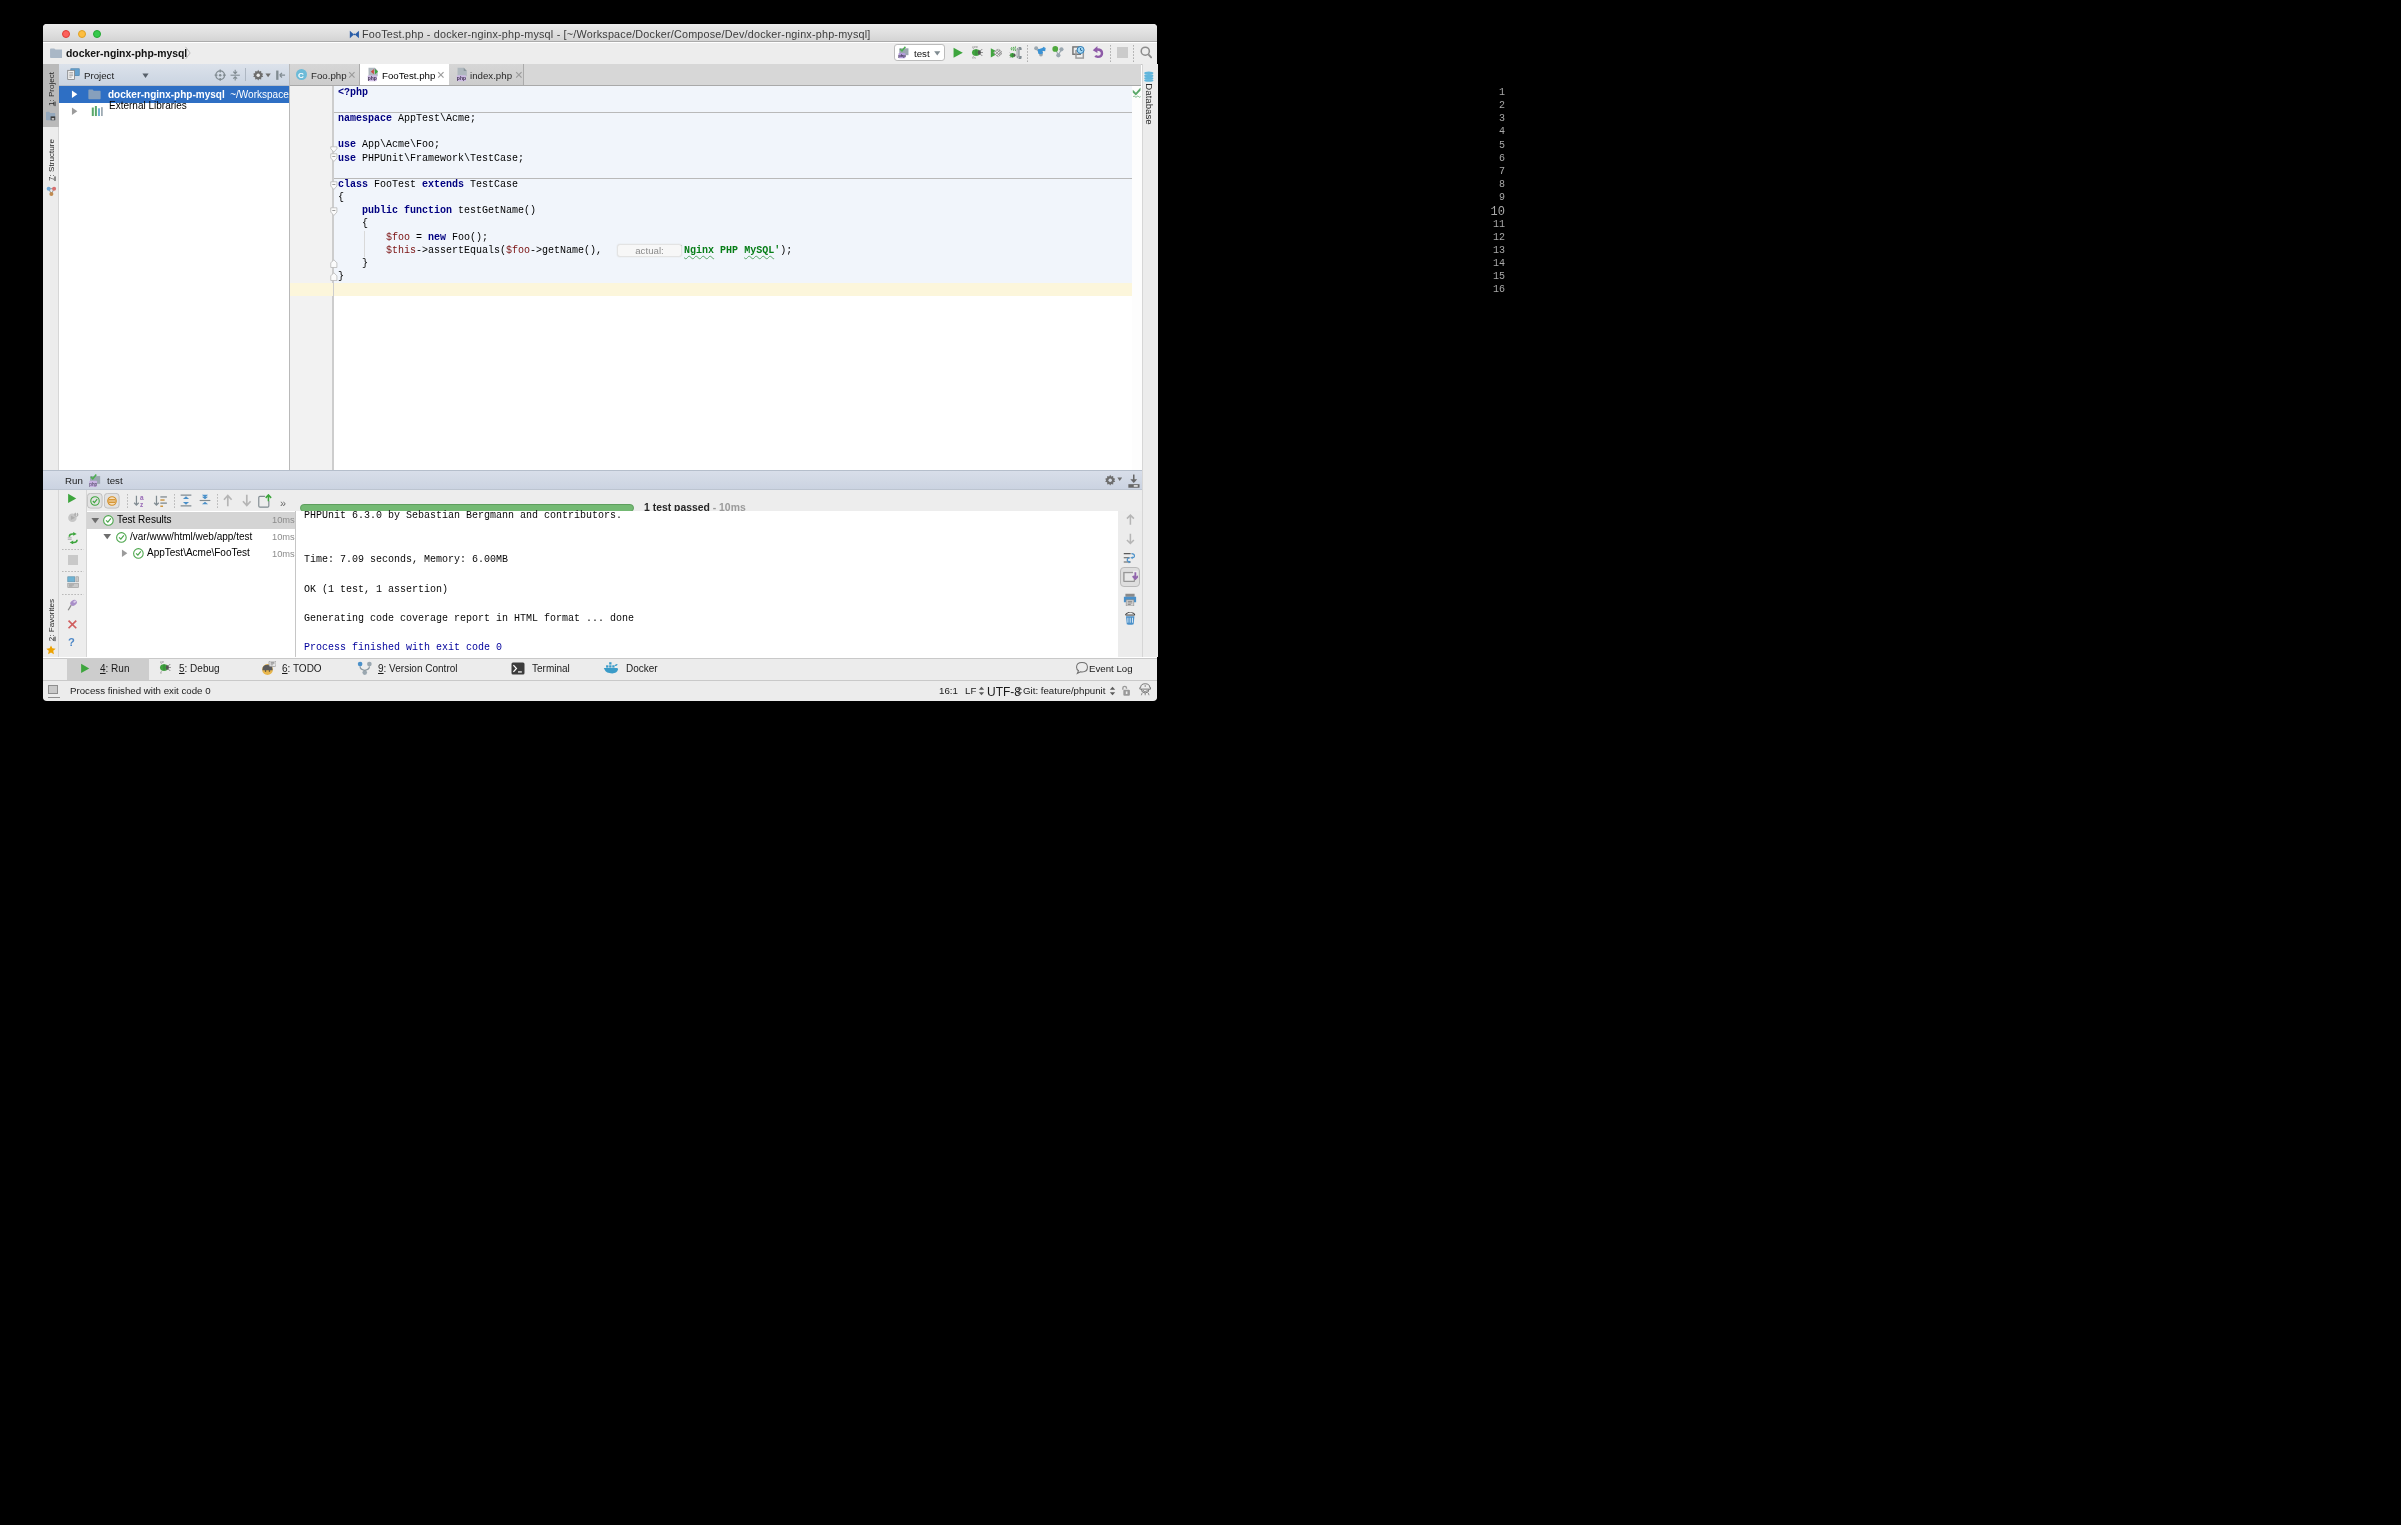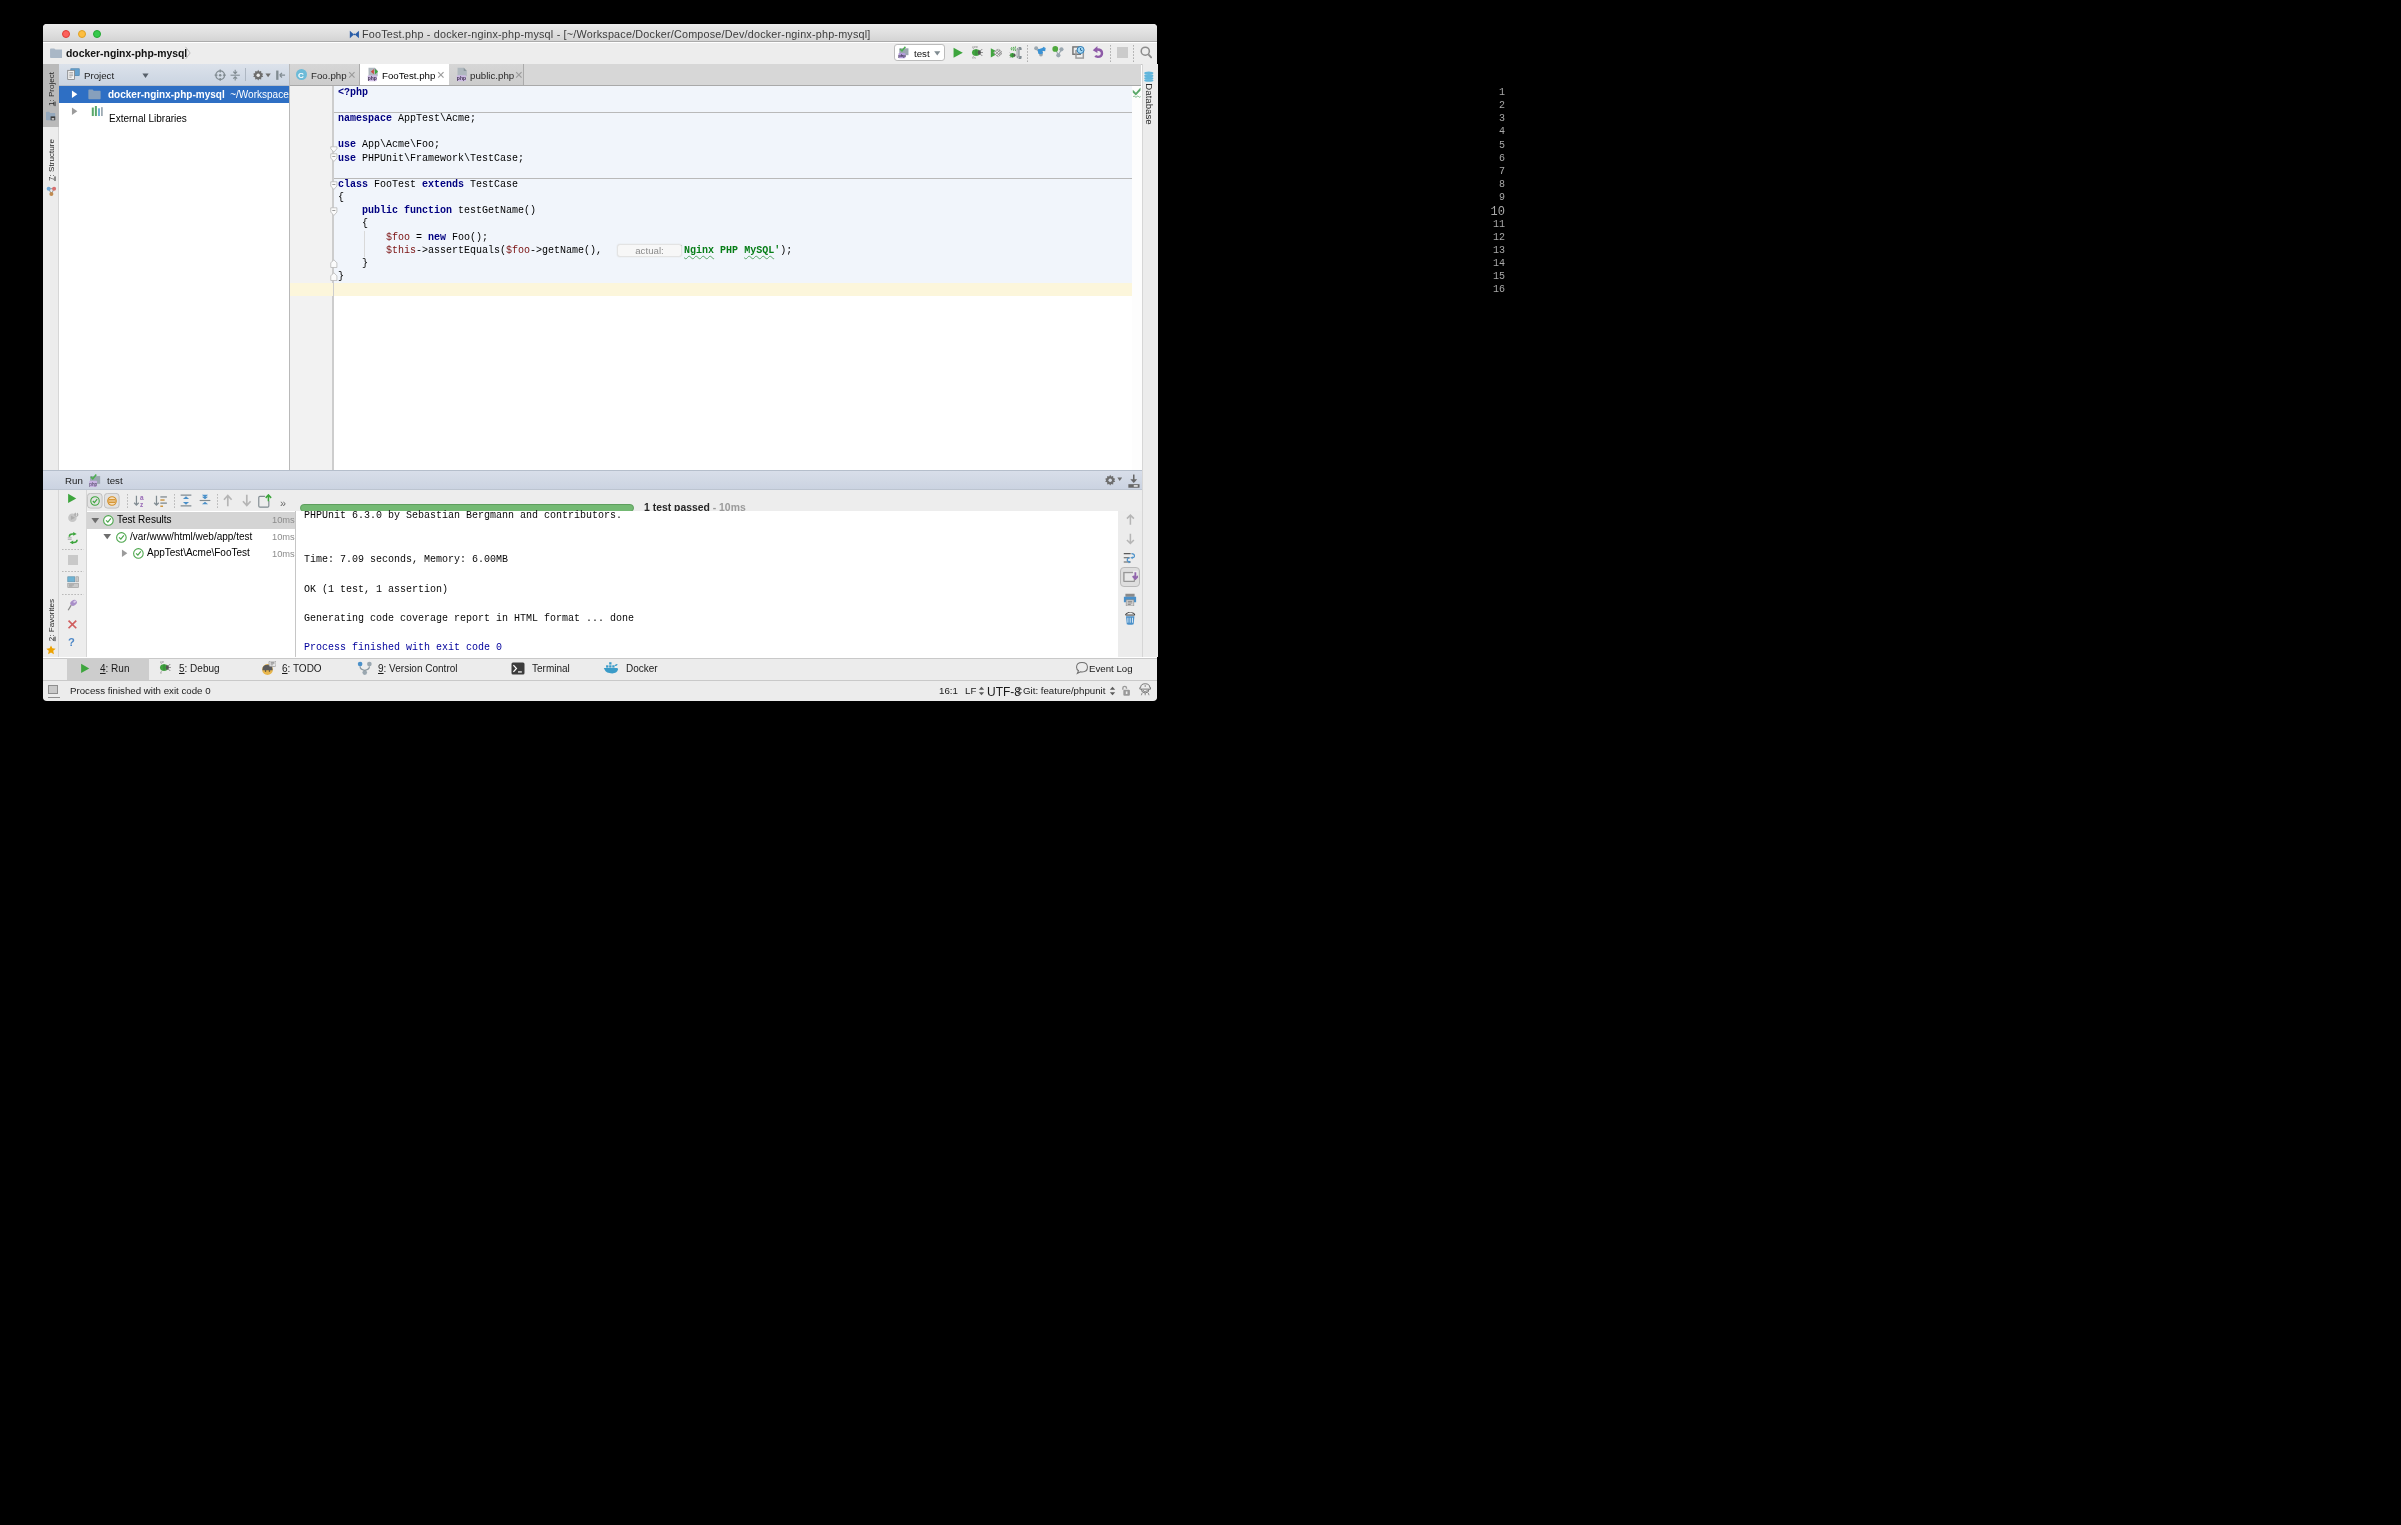--- a/index.html
+++ b/index.html
@@ -185,21 +185,21 @@
 <div class="abs" style="left:108px;top:89px;font-size:10px;color:#fff;"><b>docker-nginx-php-mysql</b>&nbsp; ~/Workspace/</div>
 <svg class="abs" style="left:70px;top:107px" width="8.5" height="8.5" viewBox="0 0 11 11">
     <path d="M2.5 0.5 L9.5 5.5 L2.5 10.5 Z" fill="#9B9B9B"></path>
   </svg>
 <svg class="abs" style="left:91px;top:106px" width="12.4" height="10.8" viewBox="0 0 16 14">
     <rect x="1" y="2" width="2.6" height="11" fill="#59A869"></rect>
     <rect x="5" y="0" width="2.6" height="13" fill="#59A869"></rect>
     <rect x="9" y="3" width="2.6" height="10" fill="#6FB0D0"></rect>
     <rect x="13" y="1.5" width="2.2" height="11.5" fill="#9AA7B0"></rect>
   </svg>
-<div class="abs" style="left:109px;top:113px;font-size:10px;color:#000;">External Libraries</div>
+<div class="abs" style="left:109px;top:100px;font-size:10px;color:#000;">External Libraries</div>
 <div class="abs" style="left:289px;top:64px;width:0.4px;height:593px;background:#B9B9B9;"></div>
 <div class="abs" style="left:290px;top:64px;width:851px;height:21.7px;background:#D7D7D7;border-bottom:0.8px solid #A9A9A9;"></div>
 <div class="abs" style="left:290px;top:64px;width:70px;height:21px;background:linear-gradient(#D6D6D6,#CCCCCC);border-right:0.8px solid #ABABAB;"></div>
 <div class="abs" style="left:449px;top:64px;width:75px;height:21px;background:linear-gradient(#D6D6D6,#CCCCCC);border-right:0.8px solid #ABABAB;"></div>
 <div class="abs" style="left:360px;top:64px;width:89px;height:21px;background:#FFF;"></div>
 <div class="abs" style="left:296px;top:69px;width:11.2px;height:11.2px;border-radius:50%;background:#6DBBD8;"></div>
 <div class="abs" style="left:298px;top:71px;font-size:8.1px;font-weight:bold;color:#FFF;">C</div>
 <div class="abs" style="left:311px;top:70px;font-size:9.7px;color:#282828;">Foo.php</div>
 <svg class="abs" style="left:348px;top:71px" width="7.7" height="7.7" viewBox="0 0 10 10">
     <path d="M1.5 1.5 L8.5 8.5 M8.5 1.5 L1.5 8.5" stroke="#9B9B9B" stroke-width="1.5"></path>
@@ -215,21 +215,21 @@
 <div class="abs" style="left:382px;top:70px;font-size:9.7px;color:#000;">FooTest.php</div>
 <svg class="abs" style="left:437px;top:71px" width="7.7" height="7.7" viewBox="0 0 10 10">
     <path d="M1.5 1.5 L8.5 8.5 M8.5 1.5 L1.5 8.5" stroke="#9B9B9B" stroke-width="1.5"></path>
   </svg>
 <svg class="abs" style="left:456px;top:67px" width="12.4" height="15.5" viewBox="0 0 16 20">
     <path d="M2 1 L10 1 L14 5 L14 12 L2 12 Z" fill="#AFB8BE"></path>
     <path d="M10 1 L10 5 L14 5 Z" fill="#8C969C"></path>
     <rect x="1" y="10.5" width="12" height="8" rx="1.5" fill="#CDBBE4"></rect>
     <text x="7" y="17" font-size="6.5" fill="#40324F" font-family="Liberation Sans" text-anchor="middle" font-weight="bold">php</text>
   </svg>
-<div class="abs" style="left:470px;top:70px;font-size:9.7px;color:#282828;">public.php</div>
+<div class="abs" style="left:470px;top:70px;font-size:9.7px;color:#282828;">index.php</div>
 <svg class="abs" style="left:515px;top:71px" width="7.7" height="7.7" viewBox="0 0 10 10">
     <path d="M1.5 1.5 L8.5 8.5 M8.5 1.5 L1.5 8.5" stroke="#9B9B9B" stroke-width="1.5"></path>
   </svg>
 <div class="abs" style="left:290px;top:86px;width:43px;height:385px;background:#F2F2F2;border-right:0.8px solid #CDCDCD;"></div>
 <div class="abs" style="left:334px;top:86px;width:798px;height:385px;background:#FFF;"></div>
 <div class="abs" style="left:334px;top:86px;width:798px;height:197px;background:#F1F5FB;"></div>
 <div class="abs" style="left:290px;top:283px;width:842px;height:13px;background:#FCF6DB;"></div>
 <div class="abs" style="left:333px;top:86px;width:0.8px;height:385px;background:#CDCDCD;"></div>
 <div class="abs" style="left:334px;top:112px;width:798px;height:0.8px;background:#B9B9B9;"></div>
 <div class="abs" style="left:334px;top:178px;width:798px;height:0.8px;background:#B9B9B9;"></div>

